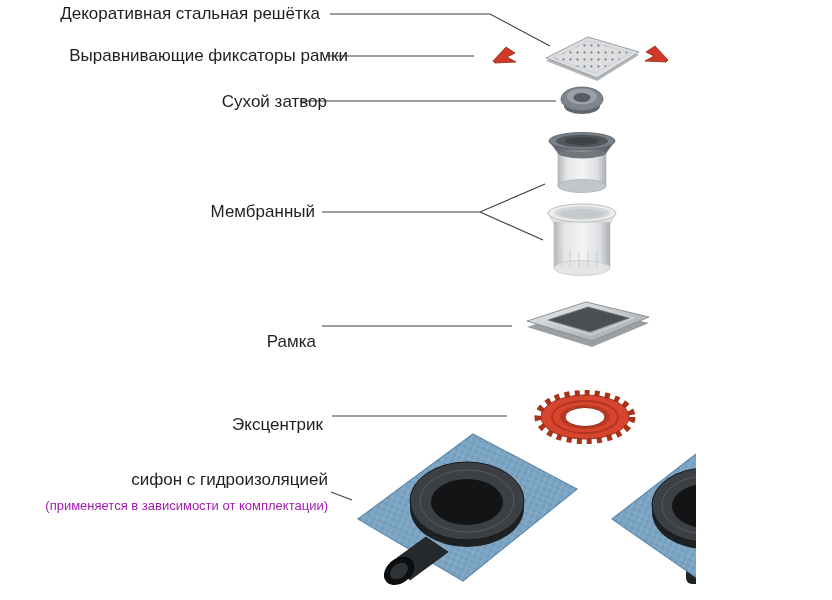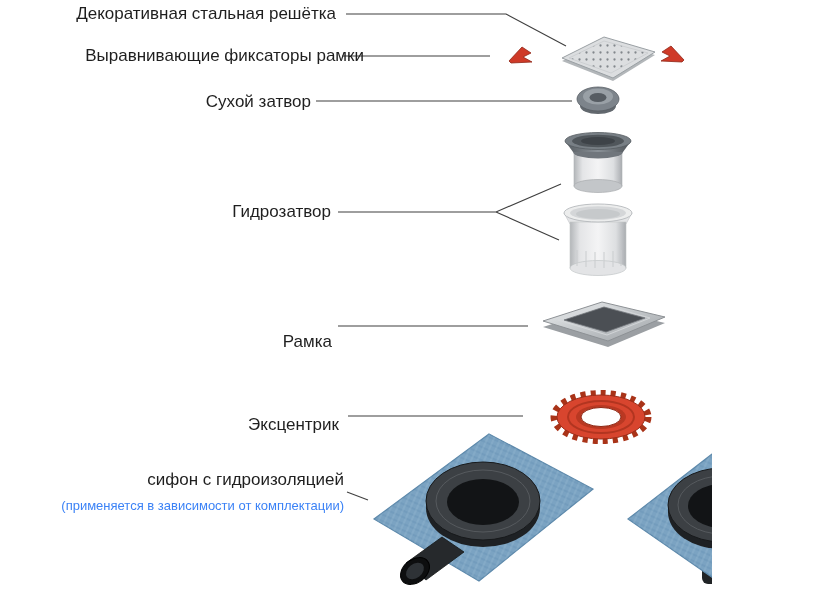--- a/index.html
+++ b/index.html
@@ -3,39 +3,38 @@
 <meta charset="utf-8">
 <style>
   html,body{margin:0;padding:0;background:#ffffff;}
   #stage{
     position:relative;
     width:696px;height:600px;
     background:#ffffff;
     overflow:hidden;
     font-family:"Liberation Sans","DejaVu Sans",sans-serif;
     color:#1f1f1f;
-    margin-left:16px;
   }
   .label{
     position:absolute;
     left:0;
     text-align:right;
     font-size:17px;
     line-height:20px;
     color:#1f1f1f;
     white-space:nowrap;
   }
   .label .ln{display:block;}
   .lbl-2line{line-height:22px;}
   .pad-r26{padding-right:26px;}
   .note{
     font-size:13px;
     line-height:19px;
     margin-top:6px;
-    color:#3b82f6;
+    color:#a21caf;
   }
   svg{position:absolute;left:0;top:0;}
 </style>
 </head>
 <body>
 
 <div id="stage">
 
   <svg width="832" height="600" viewBox="0 0 832 600">
     <defs>
@@ -154,26 +153,26 @@
   </svg>
 
   <div class="label" style="top:4px;width:320px;">
     <span class="ln">Декоративная стальная решётка</span>
   </div>
 
   <div class="label" style="top:46px;width:320px;padding-left:28px;">
     <span class="ln">Выравнивающие фиксаторы рамки</span>
   </div>
 
-  <div class="label lbl-2line" style="top:91px;width:321px;">
+  <div class="label lbl-2line" style="top:91px;width:321px;padding-left:32px;">
     <span class="ln pad-r26">Сухой затвор</span>
   </div>
 
   <div class="label" style="top:202px;width:315px;">
-    <span class="ln">Гидрозатвор</span>
+    <span class="ln">Мембранный</span>
   </div>
 
   <div class="label" style="top:332px;width:316px;">
     <span class="ln">Рамка</span>
   </div>
 
   <div class="label" style="top:415px;width:323px;">
     <span class="ln">Эксцентрик</span>
   </div>
 

